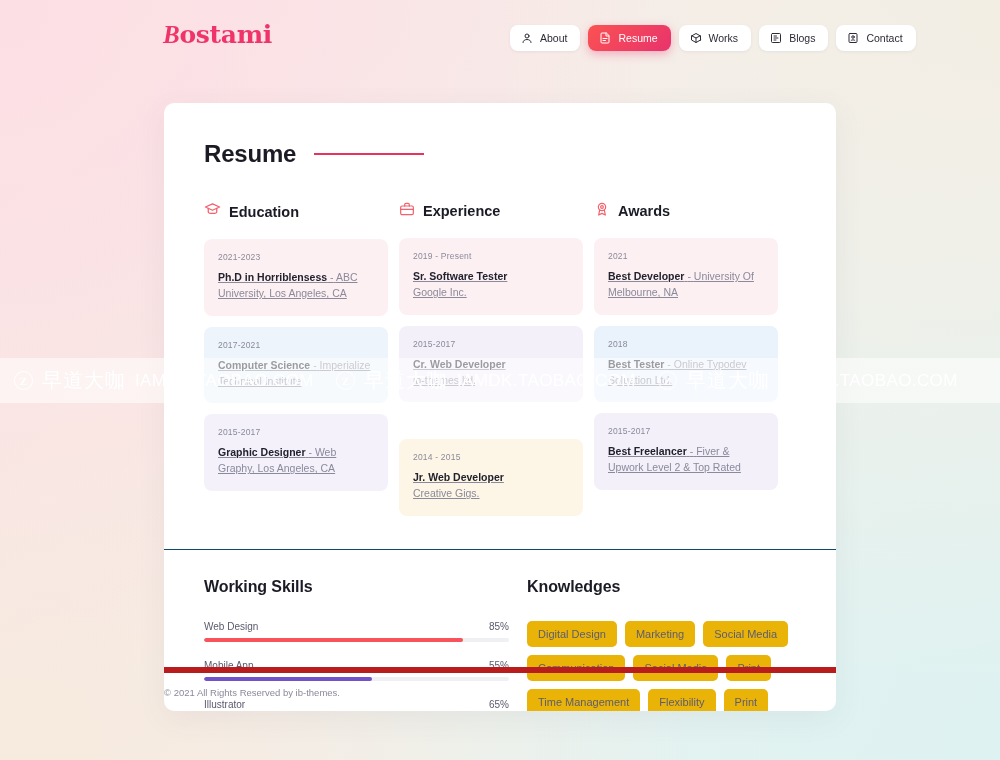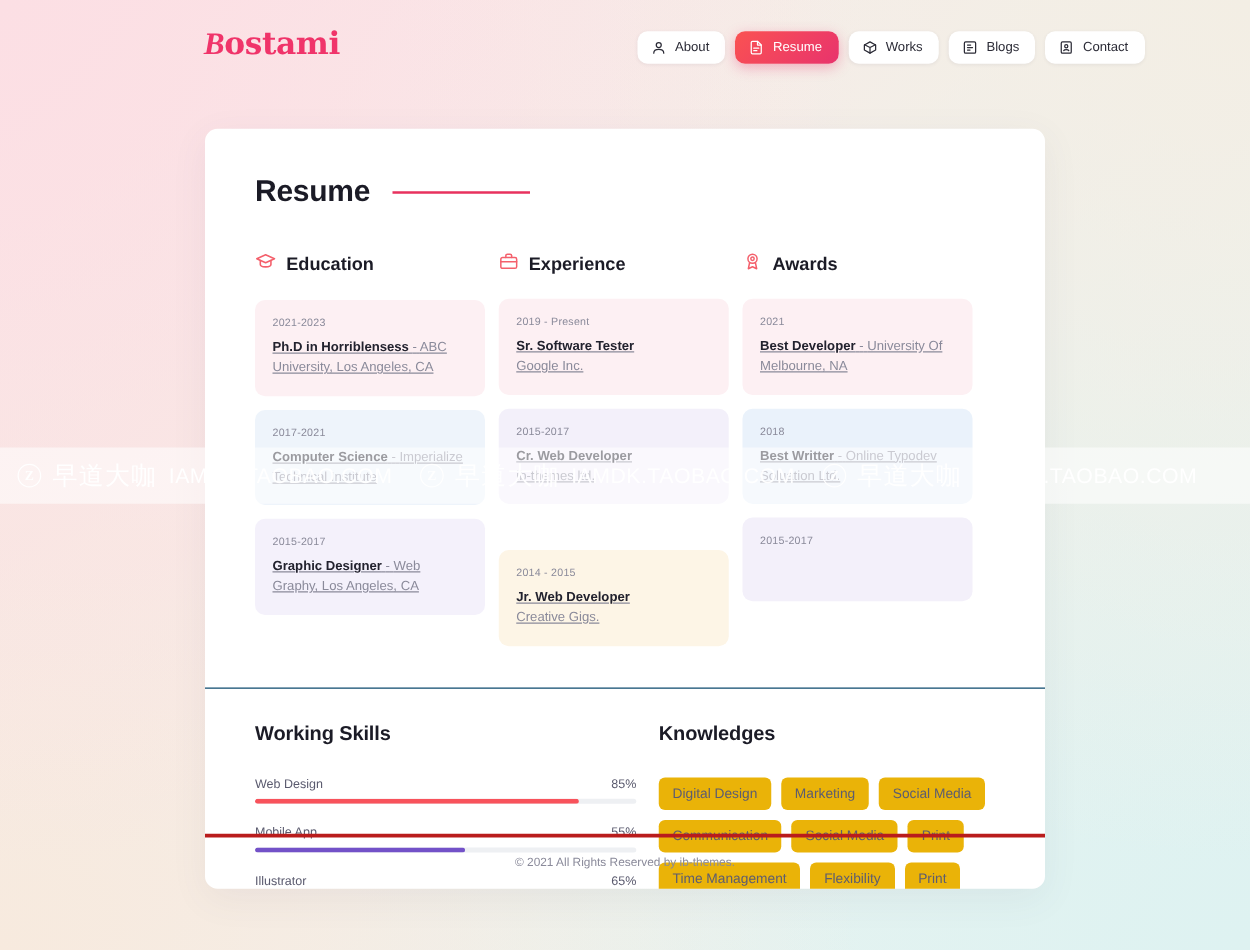--- a/index.html
+++ b/index.html
@@ -209,22 +209,22 @@
     white-space: nowrap;
     cursor: pointer;
   }
 
   .card-footer {
     position: absolute;
     left: 0; right: 0; bottom: 0;
     height: 44px;
     display: flex;
     align-items: center;
-    justify-content: center;
-    border-top: 3px solid #b91c1c;
+    justify-content: flex-start;
+    border-top: 6px solid #b91c1c;
     font-size: 9.5px;
     color: #8a8a9a;
   }
 
   
   .watermark {
     position: absolute;
     left: 0;
     top: 358px;
     width: 1000px;
@@ -438,28 +438,33 @@
           <div class="res-body">
             <strong>Best Developer</strong>
             <span class="res-dash">-</span>
             <span>University Of Melbourne, NA</span>
           </div>
         </div>
 
         <div class="res-card bg-lblue">
           <div class="res-date">2018</div>
           <div class="res-body">
-            <strong>Best Writter</strong>
+            <strong>Best Tester</strong>
             <span class="res-dash">-</span>
             <span>Online Typodev Soluation Ltd.</span>
           </div>
         </div>
 
         <div class="res-card bg-lav">
           <div class="res-date">2015-2017</div>
+          <div class="res-body">
+            <strong>Best Freelancer</strong>
+            <span class="res-dash">-</span>
+            <span>Fiver &amp; Upwork Level 2 &amp; Top Rated</span>
+          </div>
         </div>
       </section>
 
     </div>
   </div>
 
   <div class="card-bottom">
     <div class="lower-cols">
 
       <section class="skills-col">

